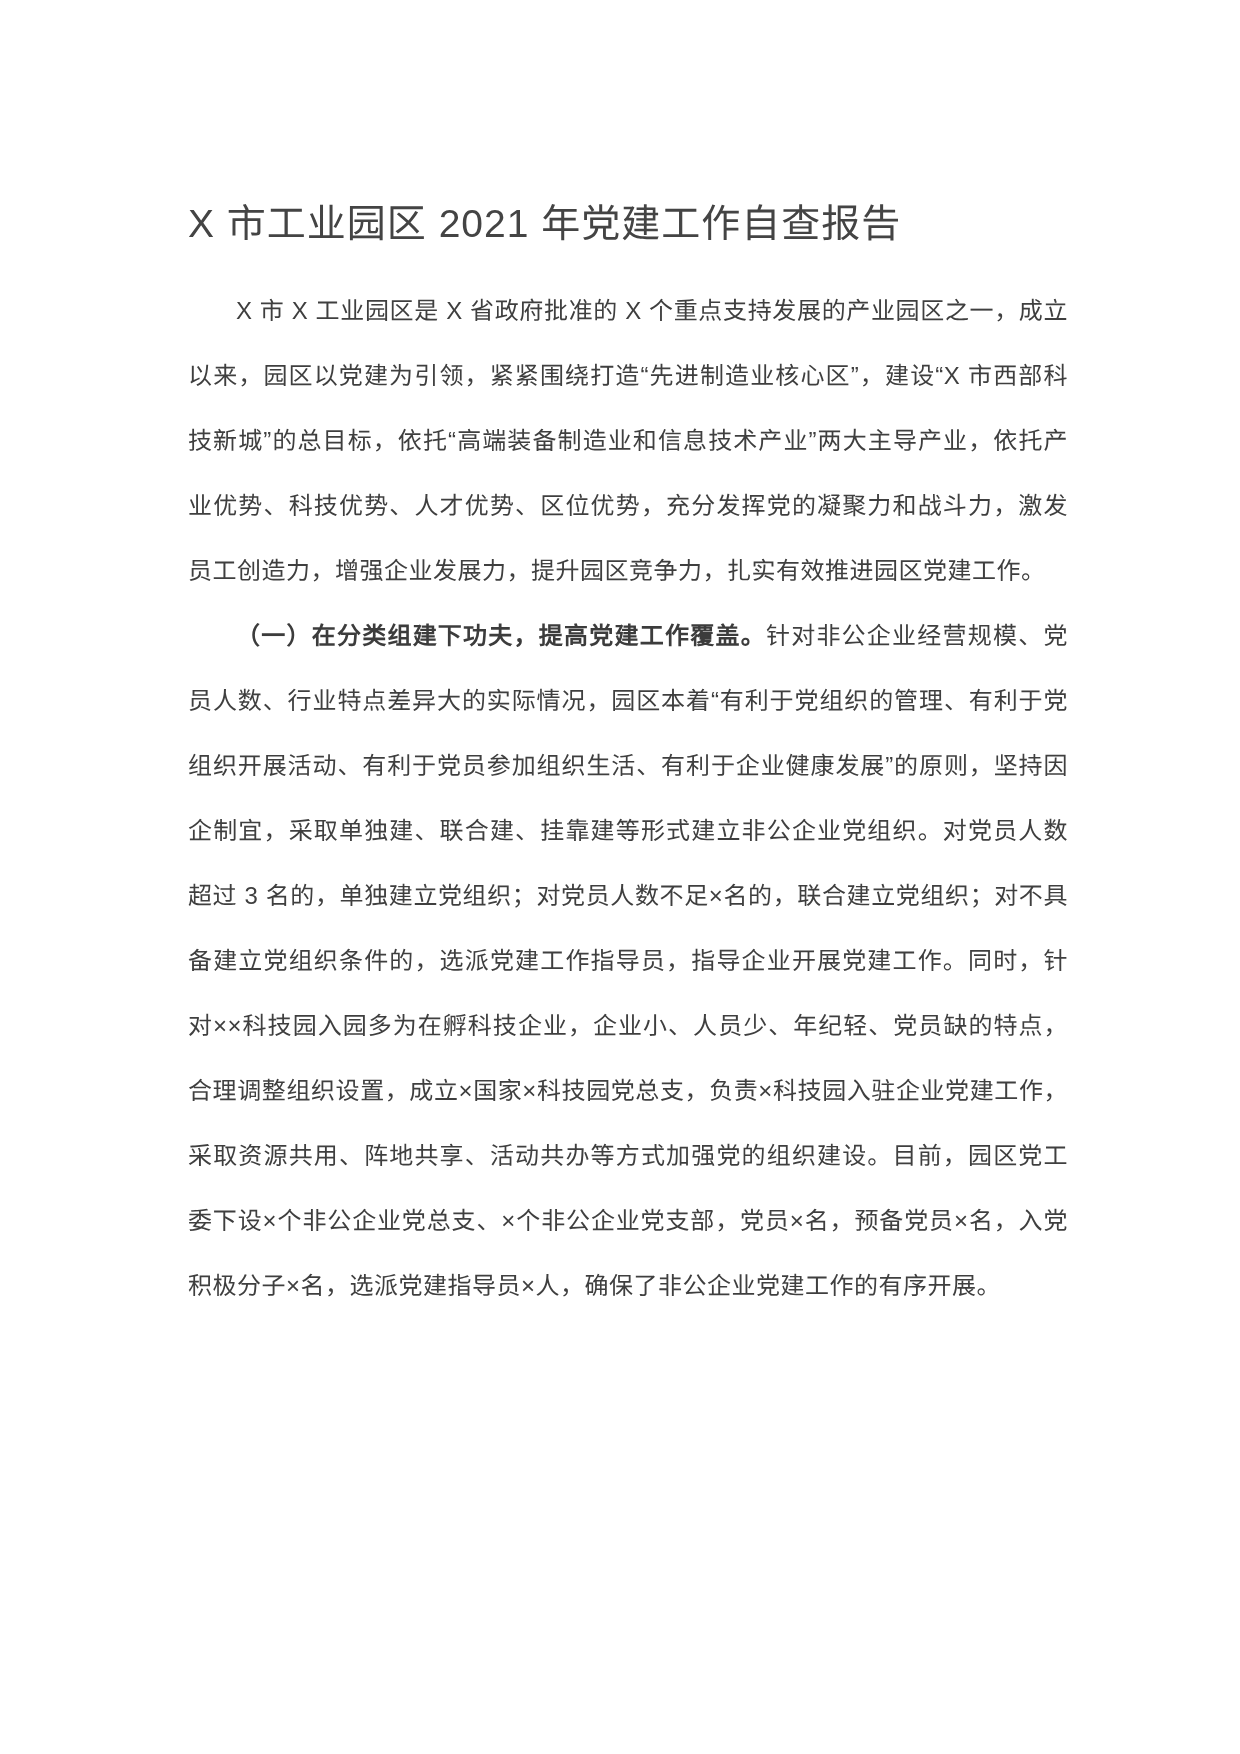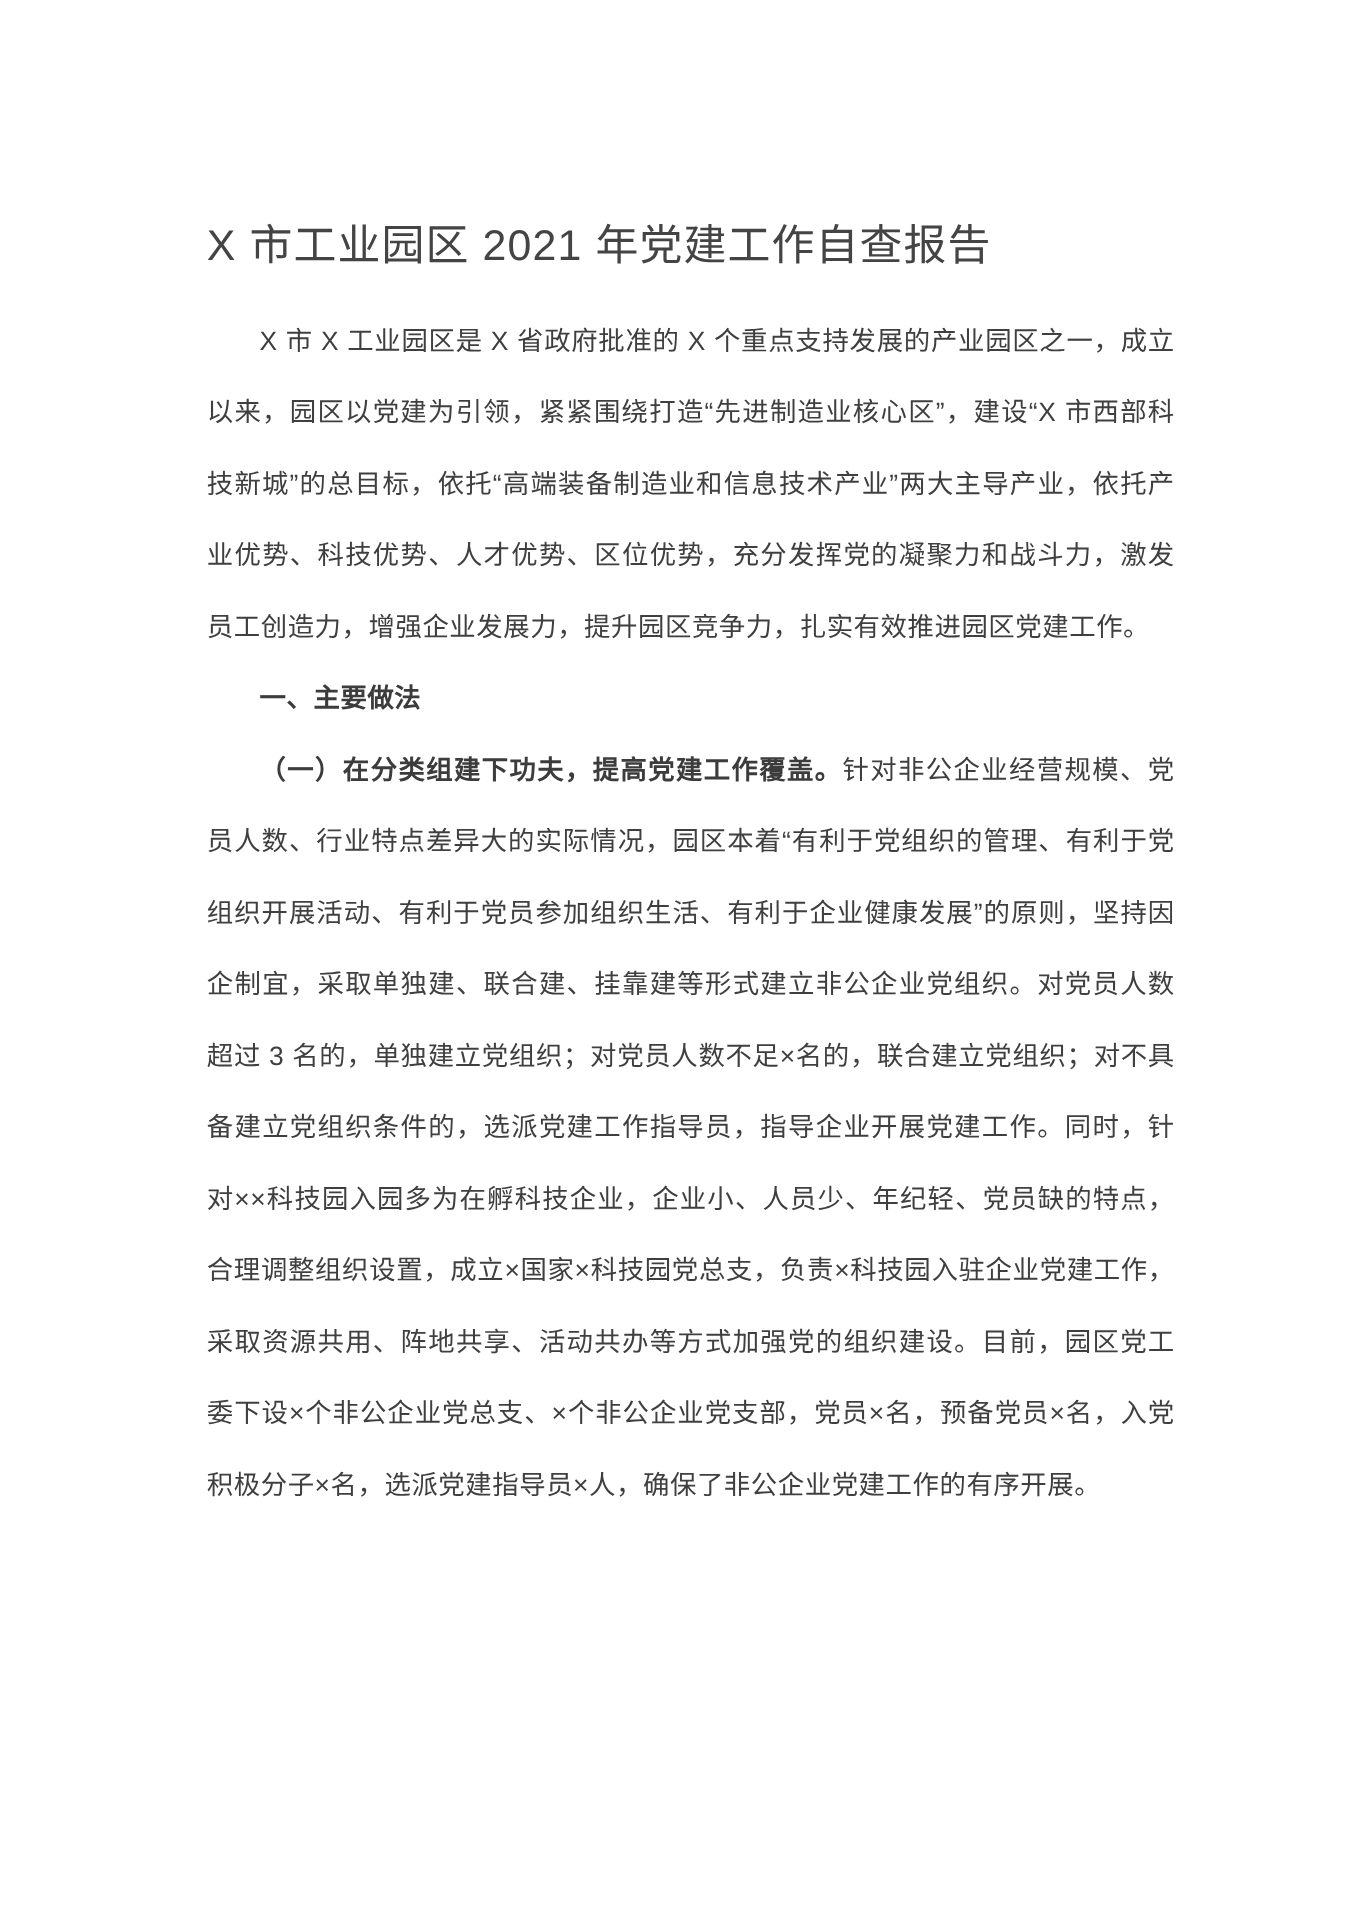--- a/index.html
+++ b/index.html
@@ -48,16 +48,15 @@
   }
 </style>
 </head>
 <body>
 
 <div class="page">
   <h1 class="doc-title">X 市工业园区 2021 年党建工作自查报告</h1>
 
   <p class="para indent">X 市 X 工业园区是 X 省政府批准的 X 个重点支持发展的产业园区之一，成立以来，园区以党建为引领，紧紧围绕打造“先进制造业核心区”，建设“X 市西部科技新城”的总目标，依托“高端装备制造业和信息技术产业”两大主导产业，依托产业优势、科技优势、人才优势、区位优势，充分发挥党的凝聚力和战斗力，激发员工创造力，增强企业发展力，提升园区竞争力，扎实有效推进园区党建工作。</p>
 
-  <p class="para indent heading">一、主要做法</p>
 
   <p class="para indent"><span class="lead">（一）在分类组建下功夫，提高党建工作覆盖。</span><span>针对非公企业经营规模、党员人数、行业特点差异大的实际情况，园区本着“有利于党组织的管理、有利于党组织开展活动、有利于党员参加组织生活、有利于企业健康发展”的原则，坚持因企制宜，采取单独建、联合建、挂靠建等形式建立非公企业党组织。对党员人数超过 3 名的，单独建立党组织；对党员人数不足×名的，联合建立党组织；对不具备建立党组织条件的，选派党建工作指导员，指导企业开展党建工作。同时，针对××科技园入园多为在孵科技企业，企业小、人员少、年纪轻、党员缺的特点，合理调整组织设置，成立×国家×科技园党总支，负责×科技园入驻企业党建工作，采取资源共用、阵地共享、活动共办等方式加强党的组织建设。目前，园区党工委下设×个非公企业党总支、×个非公企业党支部，党员×名，预备党员×名，入党积极分子×名，选派党建指导员×人，确保了非公企业党建工作的有序开展。</span></p>
 </div>
 
 </body></html>

